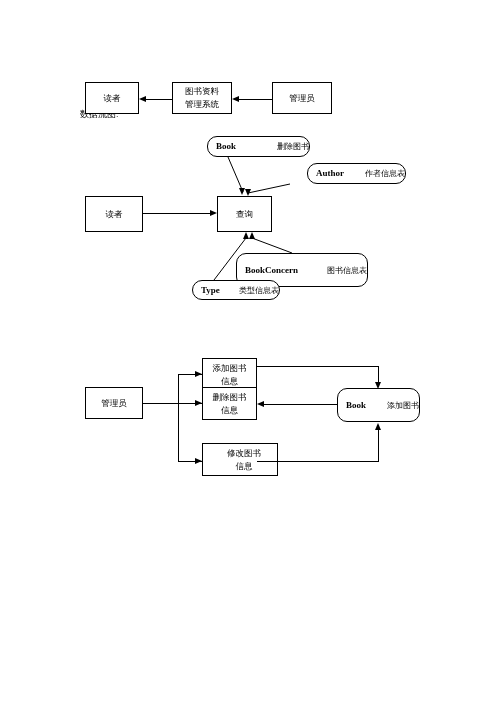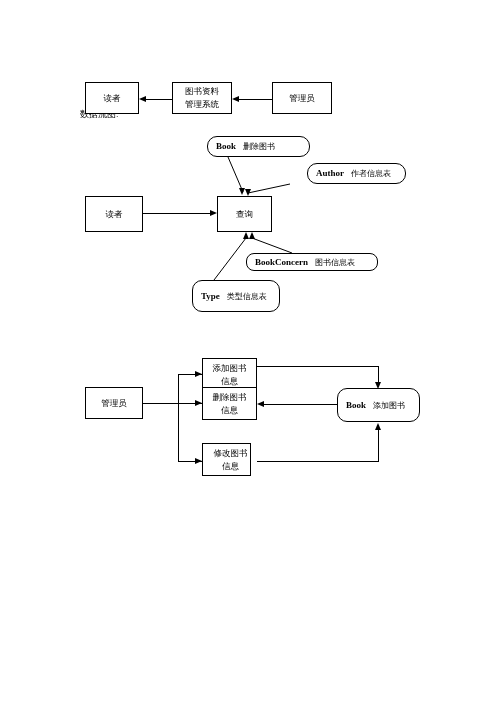--- a/index.html
+++ b/index.html
@@ -42,21 +42,21 @@
   }
   
   .store {
     position: absolute;
     box-sizing: border-box;
     border: 1px solid #000000;
     border-radius: 10px;
     background: #ffffff;
     display: flex;
     align-items: center;
-    justify-content: flex-start;
+    justify-content: space-between;
     font-size: 8.5px;
     line-height: 13px;
     color: #000;
     padding-left: 8px;
     white-space: nowrap;
   }
   .store .en {
     font-family: "Liberation Serif", "DejaVu Serif", serif;
     font-weight: bold;
     font-size: 9px;
@@ -136,26 +136,26 @@
     <div class="store" style="left:207px; top:136px; width:103px; height:21px;">
       <span class="en">Book</span>
       <span class="cn">删除图书</span>
     </div>
 
     <div class="store" style="left:263px; top:163px; width:99px; height:21px;margin-left:44px;">
       <span class="en">Author</span>
       <span class="cn">作者信息表</span>
     </div>
 
-    <div class="store" style="left:246px; top:253px; width:132px; height:18px;border-radius:8px;">
+    <div class="store" style="left:236px; top:253px; width:132px; height:34px;">
       <span class="en">BookConcern</span>
       <span class="cn">图书信息表</span>
     </div>
 
-    <div class="store" style="left:192px; top:280px; width:88px; height:32px;">
+    <div class="store" style="left:192px; top:280px; width:88px; height:20px;">
       <span class="en">Type</span>
       <span class="cn">类型信息表</span>
     </div>
 
     <div class="node" style="left:85px; top:196px; width:58px; height:36px;">读者</div>
 
     <div class="node" style="left:217px; top:196px; width:55px; height:36px;">查询</div>
 
     <div class="hline" style="left:143px; top:213px; width:67px;"></div>
     <div class="arrow right" style="left:210px; top:209.5px;"></div>
@@ -180,21 +180,21 @@
   <div>
 
     <div class="node" style="left:85px; top:387px; width:58px; height:32px;">管理员</div>
 
     <div class="node" style="left:202px; top:358px; width:55px; height:33px;">添加图书
 信息</div>
 
     <div class="node" style="left:202px; top:387px; width:55px; height:33px;">删除图书
 信息</div>
 
-    <div class="node" style="left:202px; top:443px; width:49px; height:33px;padding-left:8px;">修改图书
+    <div class="node" style="left:202px; top:443px; width:76px; height:33px;padding-left:8px;">修改图书
 信息</div>
 
     <div class="store" style="left:337px; top:388px; width:83px; height:34px;">
       <span class="en">Book</span>
       <span class="cn">添加图书</span>
     </div>
 
     <div class="hline" style="left:143px; top:403px; width:35px;"></div>
 
     <div class="vline" style="left:178px; top:374px; height:88px;"></div>

